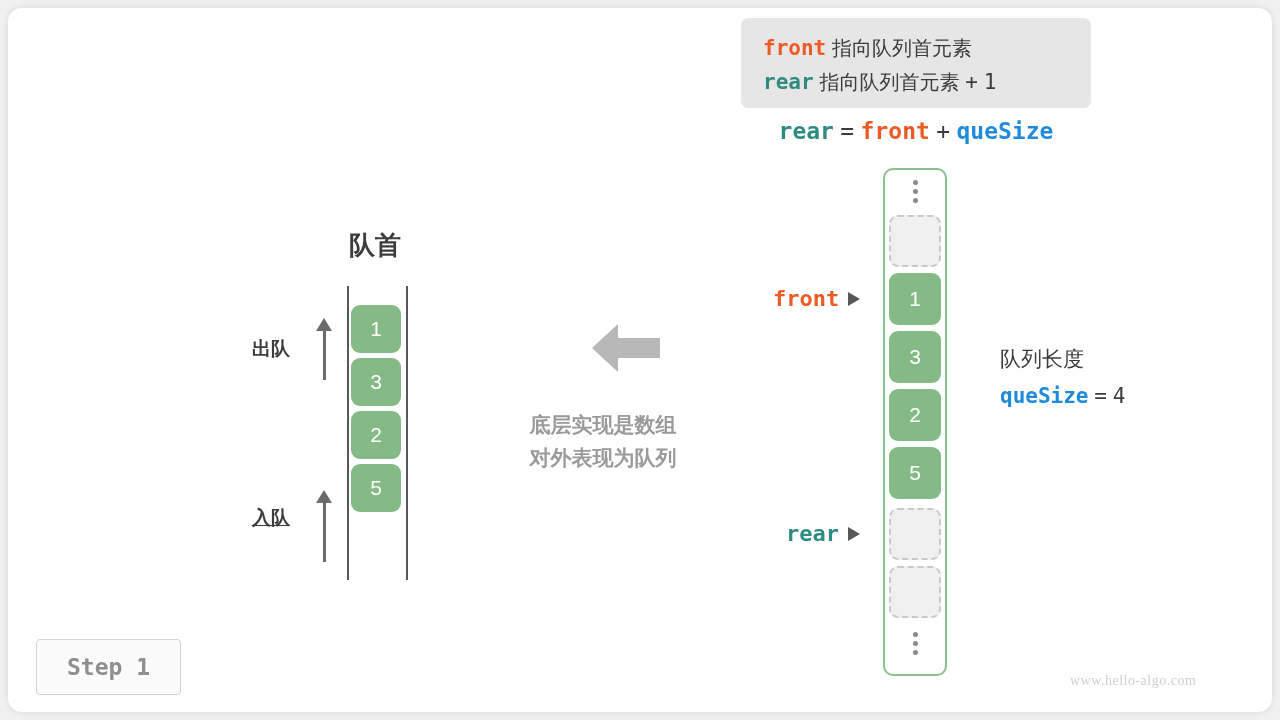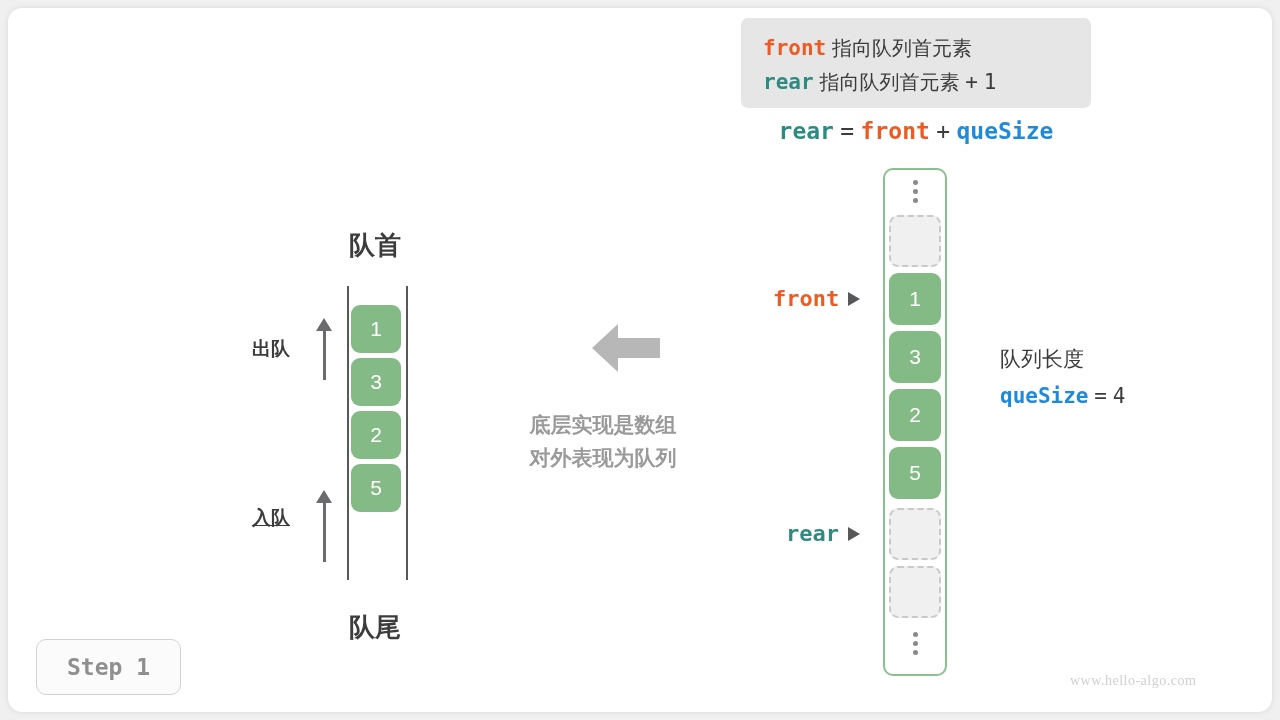--- a/index.html
+++ b/index.html
@@ -248,21 +248,21 @@
   }
 
   
   #step-badge {
     position: absolute;
     left: 36px;
     top: 639px;
     width: 145px;
     height: 56px;
     border: 1.5px solid #d2d2d2;
-    border-radius: 10px;
+    border-radius: 4px;
     box-sizing: border-box;
     background: #fbfbfb;
     display: flex;
     align-items: center;
     justify-content: center;
     font-family: "DejaVu Sans Mono", "Liberation Mono", monospace;
     font-weight: bold;
     font-size: 23px;
     color: #8f8f8f;
   }
@@ -298,21 +298,20 @@
 
   <div class="formula">
     <span class="mono c-rear">rear</span>
     <span class="op">=</span>
     <span class="mono c-front">front</span>
     <span class="op">+</span>
     <span class="mono c-size">queSize</span>
   </div>
 
   <div class="q-title" id="q-title-front">队首</div>
-  <div class="q-title" id="q-title-rear">队尾</div>
 
   <div class="rail" id="rail-left"></div>
   <div class="rail" id="rail-right"></div>
 
   <div class="q-cell" style="top:305px">1</div>
   <div class="q-cell" style="top:358px">3</div>
   <div class="q-cell" style="top:411px">2</div>
   <div class="q-cell" style="top:464px">5</div>
 
   <div class="q-arrow" style="left:313px; top:318px; height:62px;">

